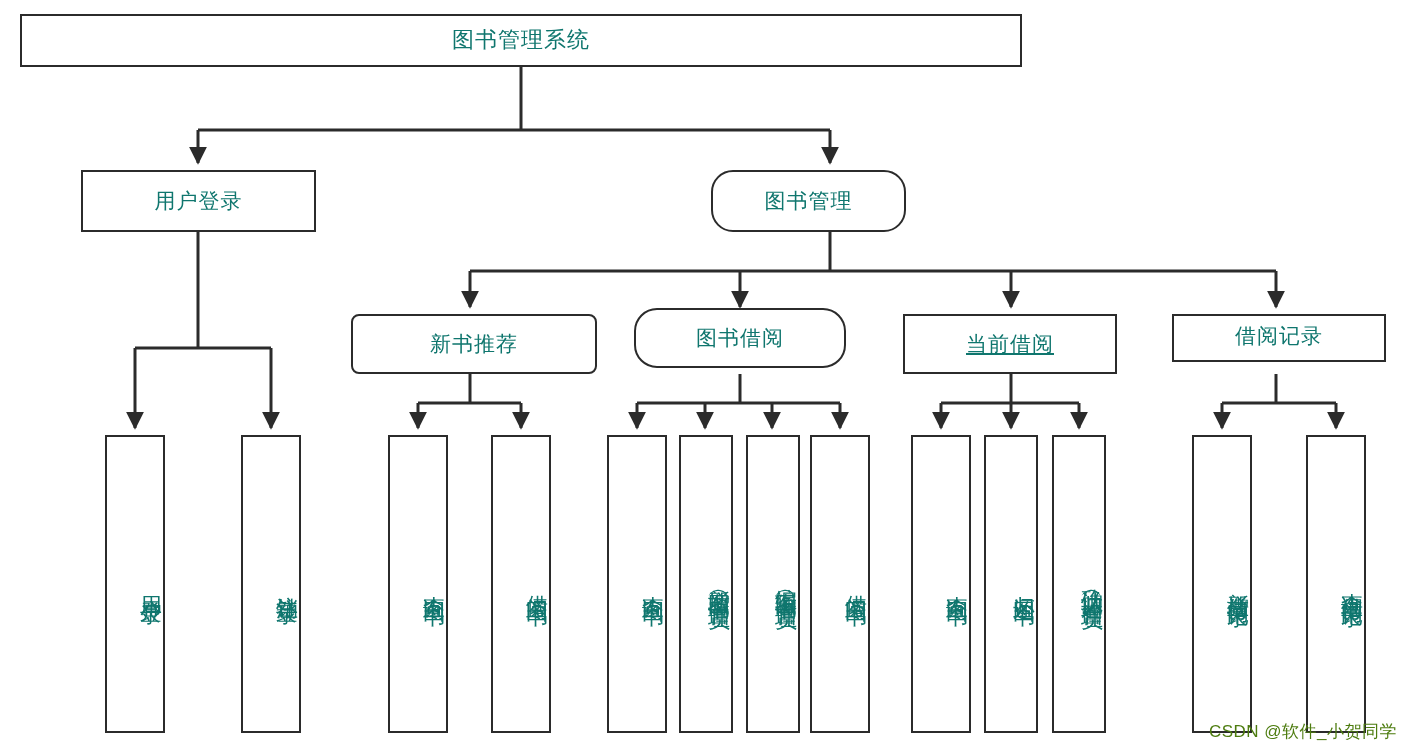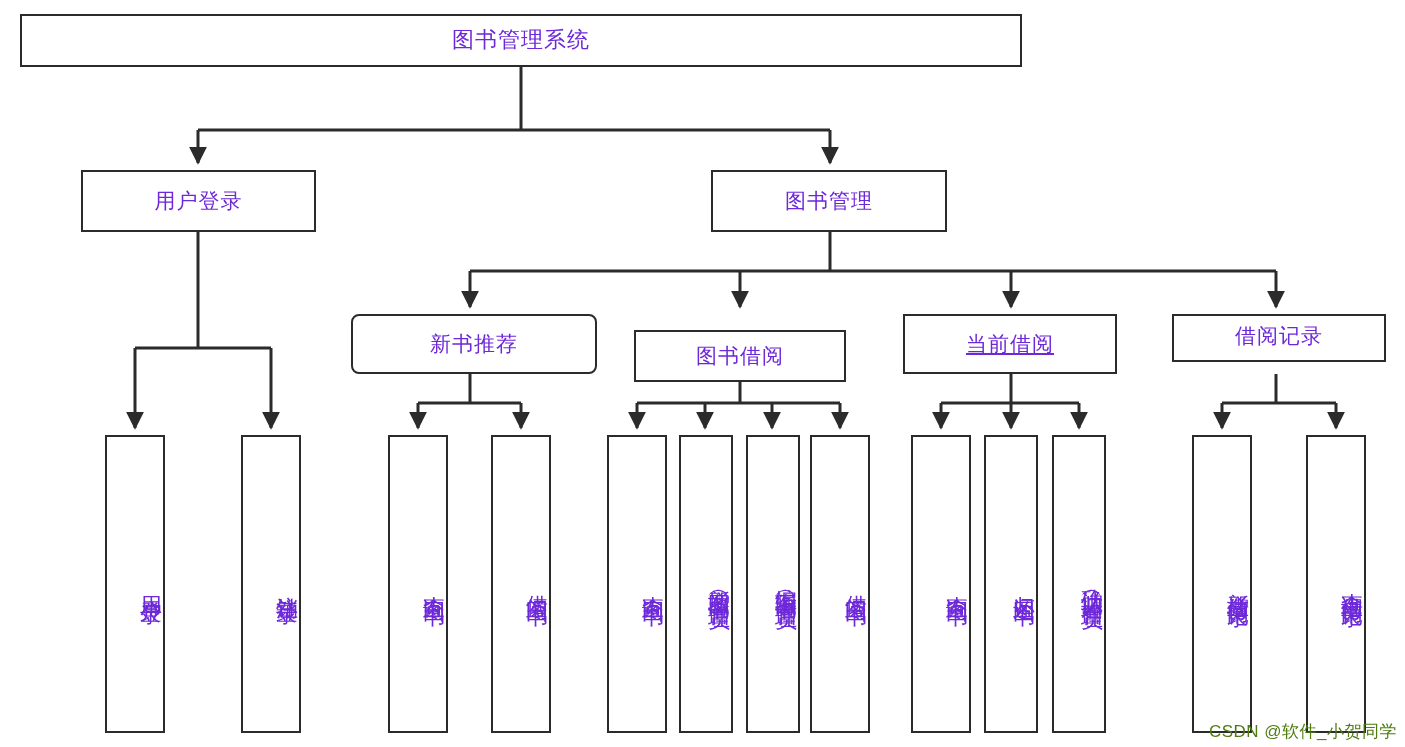--- a/index.html
+++ b/index.html
@@ -20,21 +20,21 @@
     pointer-events:none;
   }
   .node{
     position:absolute;
     box-sizing:border-box;
     background:#ffffff;
     border:2px solid #2b2b2b;
     display:flex;
     align-items:center;
     justify-content:center;
-    color:#6d28d9;
+    color:#0f766e;
     z-index:2;
   }
   .node.horiz{
     font-size:21px;
     letter-spacing:1px;
     line-height:1.2;
   }
   .node.root{
     font-size:22px;
   }
@@ -123,28 +123,28 @@
     </g>
   </svg>
 
   <div class="node horiz root" style="left:20px;top:14px;width:1002px;height:53px;">
     <span>图书管理系统</span>
   </div>
 
   <div class="node horiz" style="left:81px;top:170px;width:235px;height:62px;">
     <span>用户登录</span>
   </div>
-  <div class="node horiz" style="left:711px;top:170px;width:236px;height:62px;">
+  <div class="node horiz" style="left:711px;top:170px;width:195px;height:62px;border-radius:22px;">
     <span>图书管理</span>
   </div>
 
   <div class="node horiz" style="left:351px;top:314px;width:246px;height:60px;border-radius:8px;">
     <span>新书推荐</span>
   </div>
-  <div class="node horiz" style="left:634px;top:330px;width:212px;height:52px;">
+  <div class="node horiz" style="left:634px;top:308px;width:212px;height:60px;border-radius:23px;">
     <span>图书借阅</span>
   </div>
   <div class="node horiz" style="left:903px;top:314px;width:214px;height:60px;text-decoration:underline;">
     <span>当前借阅</span>
   </div>
   <div class="node horiz" style="left:1172px;top:314px;width:214px;height:48px;font-family:Liberation Mono, monospace;">
     <span>借阅记录</span>
   </div>
 
   <div class="node leaf" style="left:105px;top:435px;width:60px;height:298px;">

